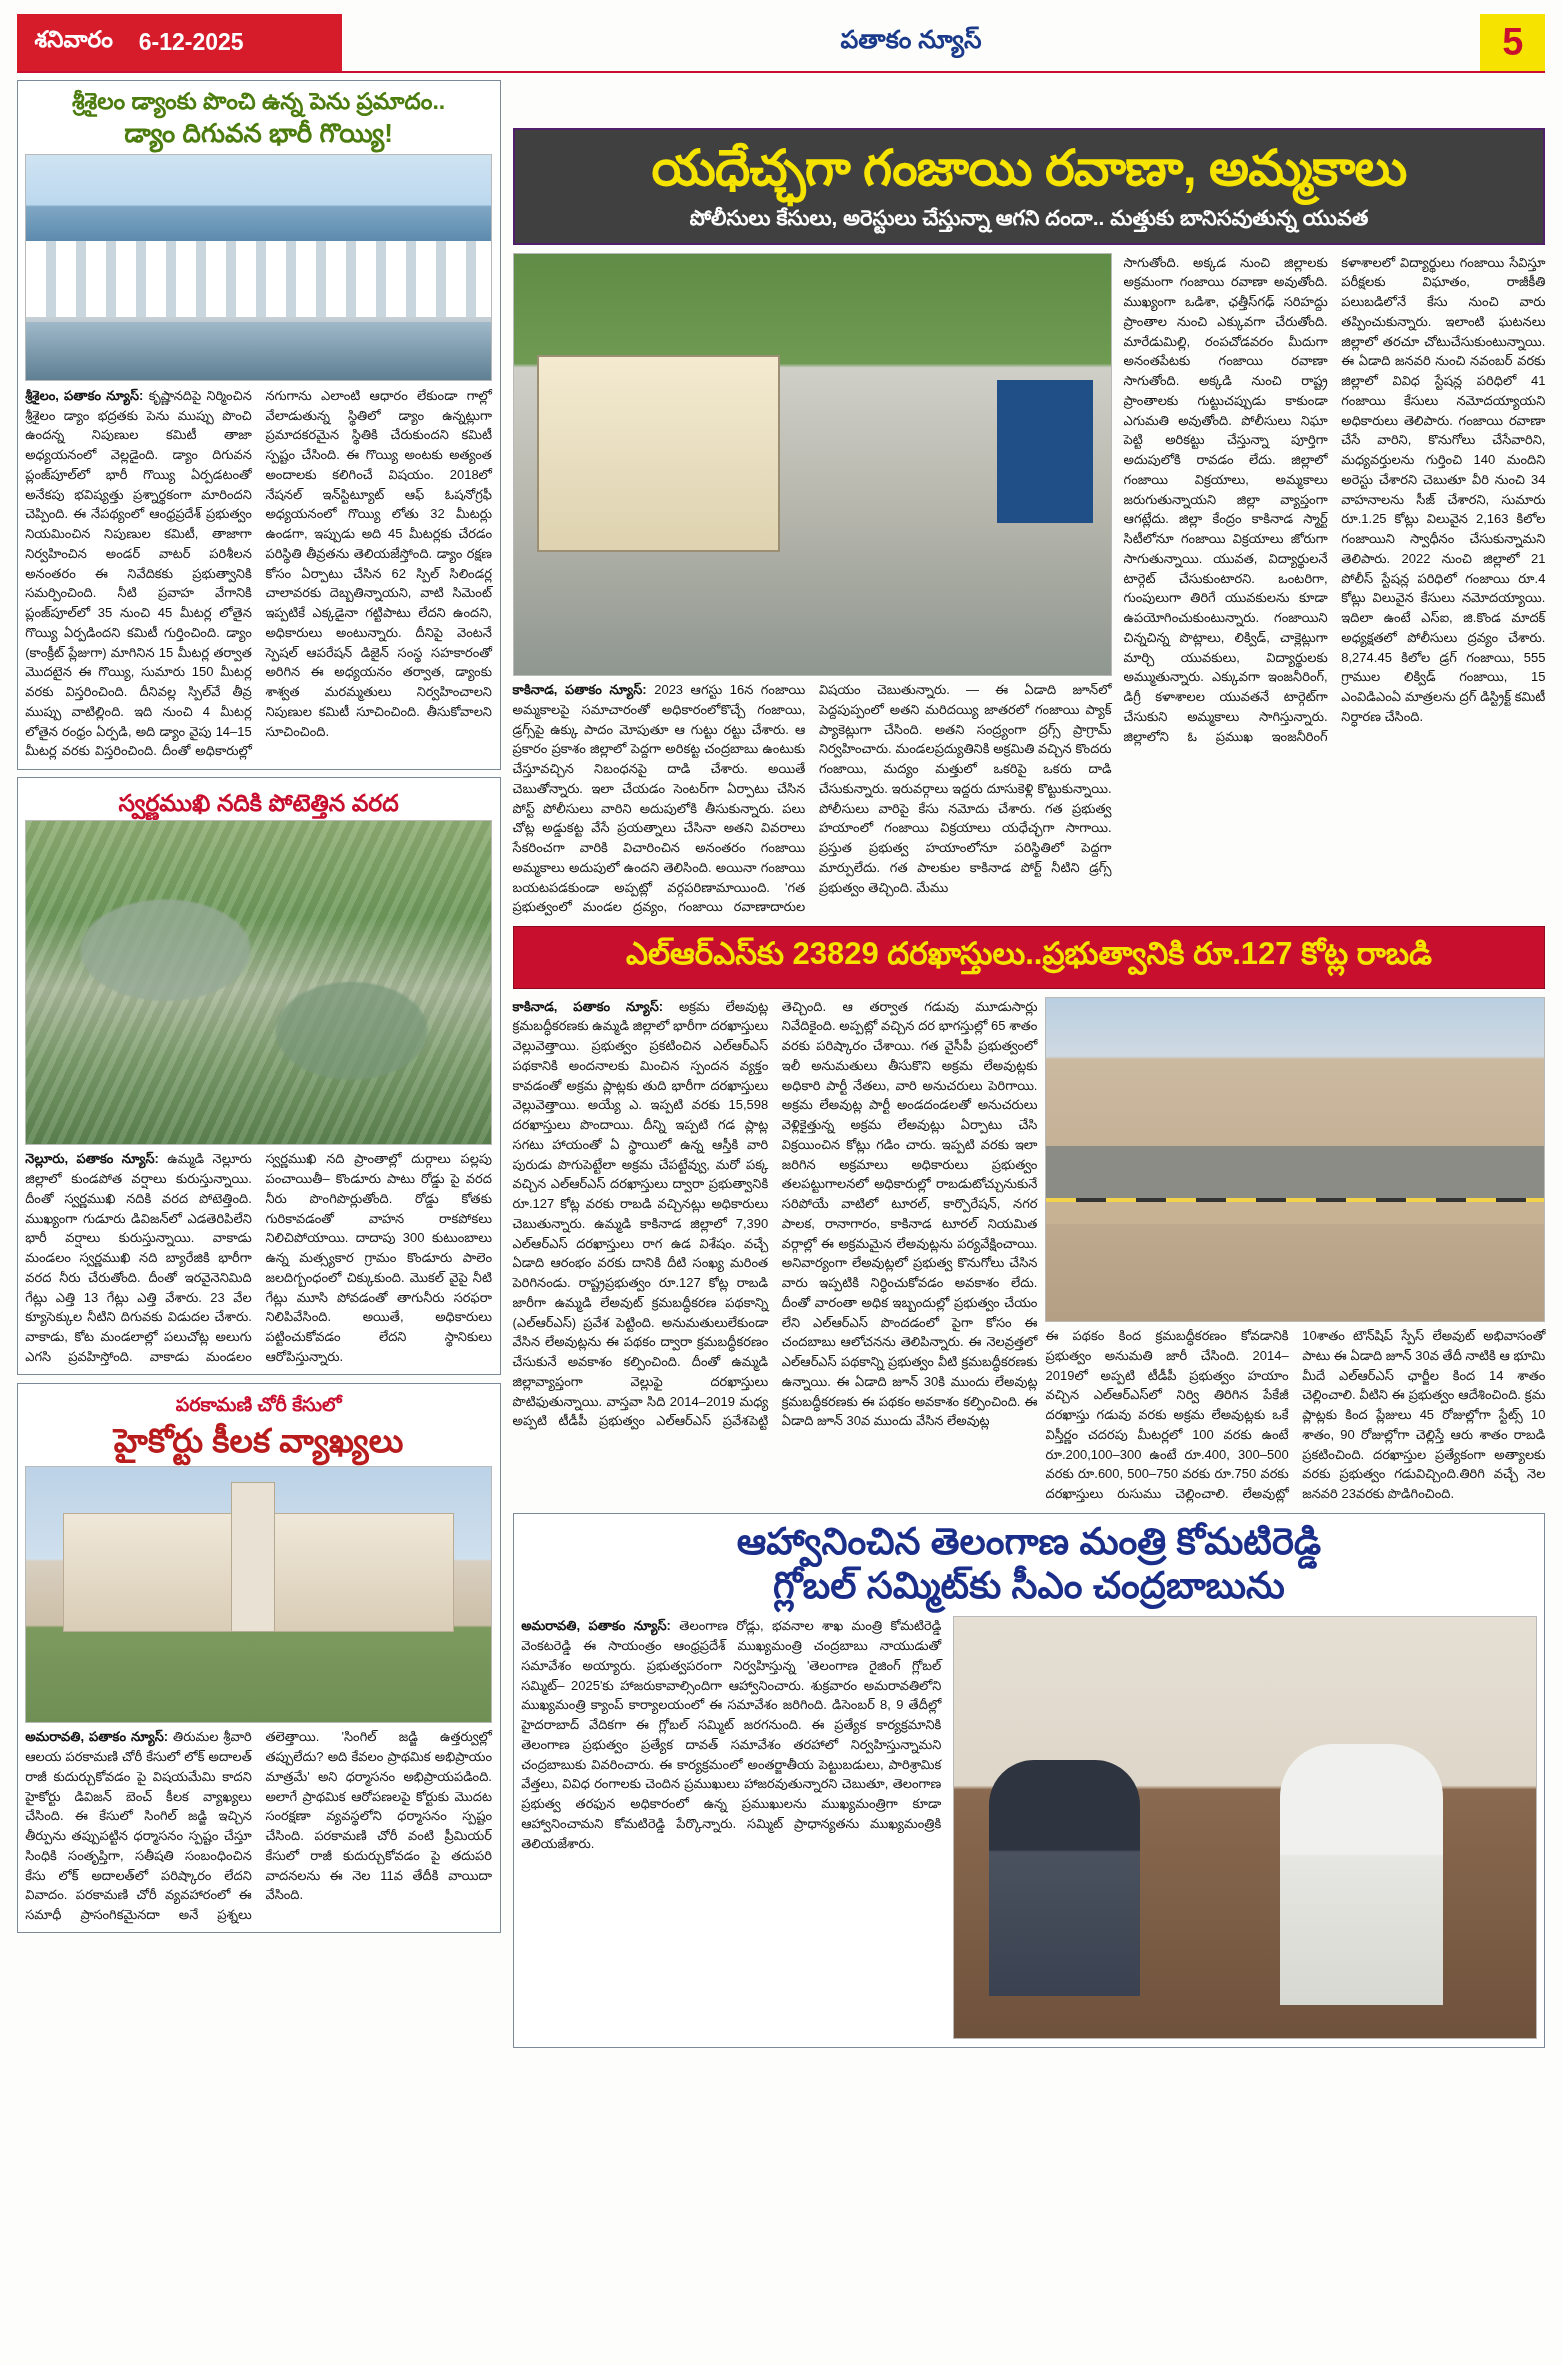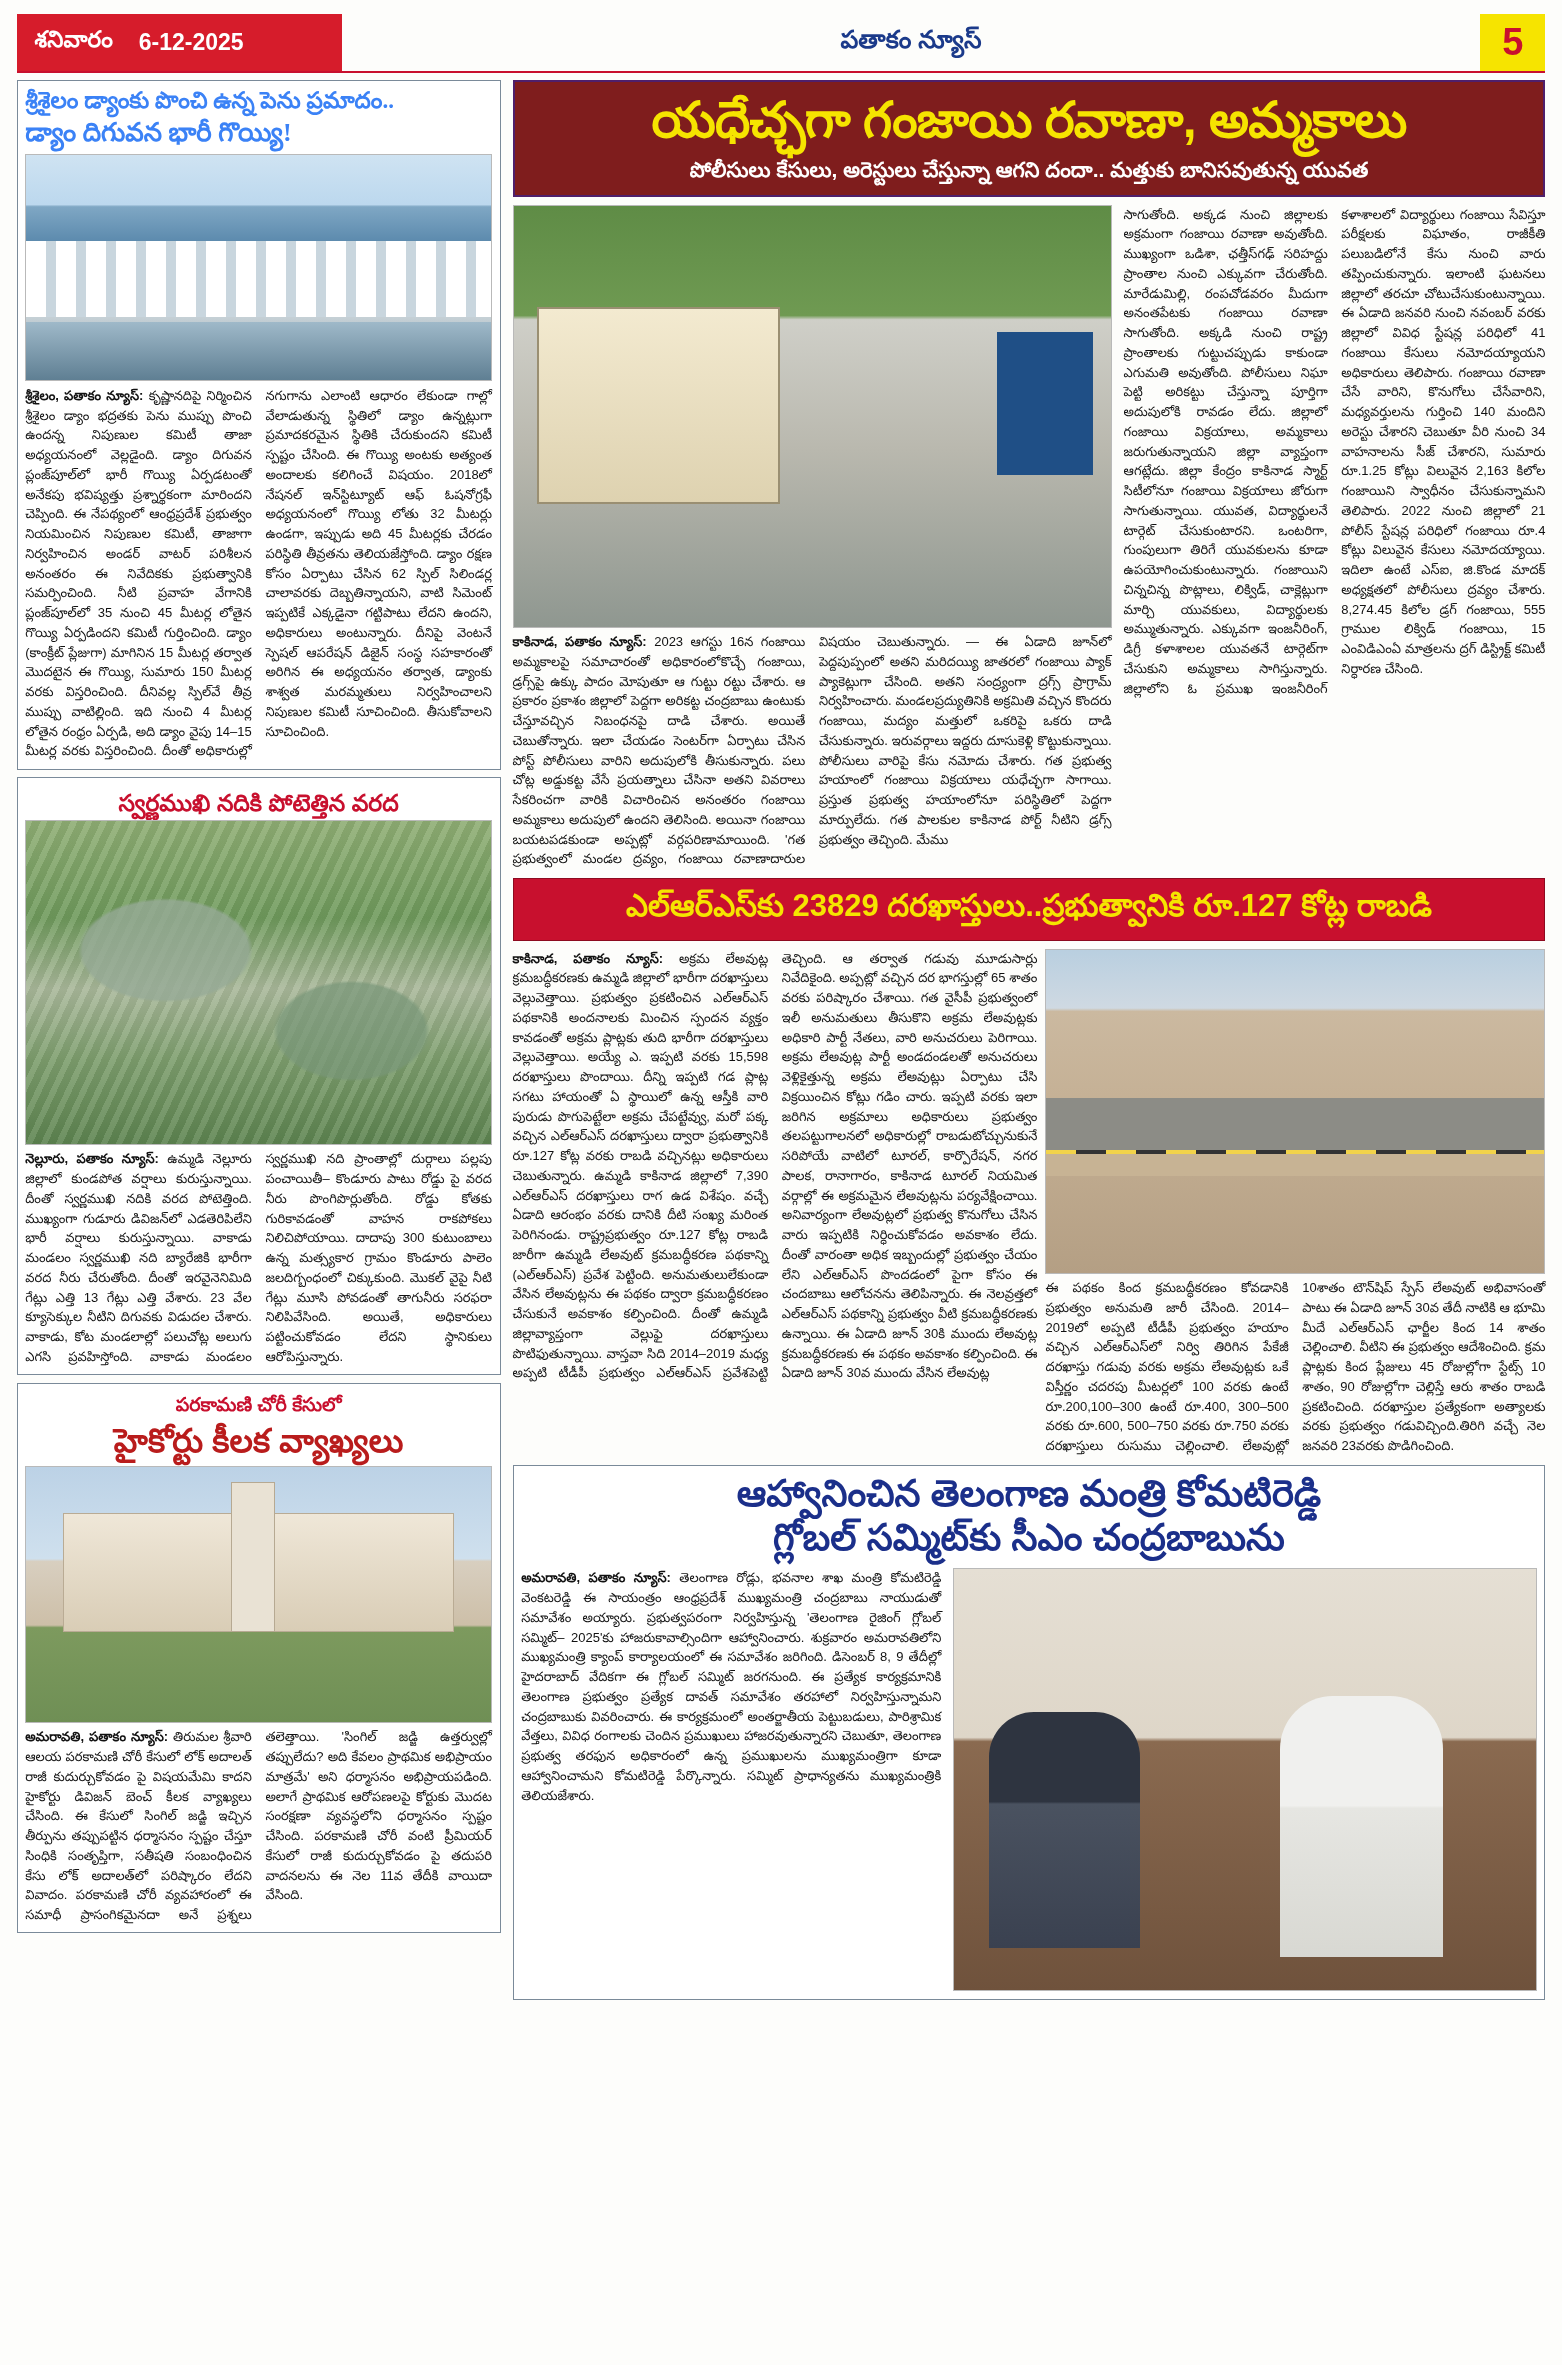--- a/index.html
+++ b/index.html
@@ -69,24 +69,24 @@
   .col-left { display: flex; flex-direction: column; gap: 7.6px; }
   .col-right { display: flex; flex-direction: column; gap: 9px; }
 
   .box {
     border: 1.5px solid #7a8a99;
     background: #fff;
     padding: 6px 7.6px 7.6px 7.6px;
   }
 
   .hl-red {
-    color: #3b82f6;
-    font-weight: bold;
+    color: #4d7c0f;
+    font-weight: bold;
+    text-align: center;
     line-height: 1.25;
-    font-family: Liberation Serif, serif;
   }
 
   .photo {
     width: 100%;
     display: block;
     border: 0.8px solid #b9b9b9;
   }
 
   .ph-dam {
     height: 227px;
@@ -185,24 +185,25 @@
     border-radius: 45px 45px 0 0;
   }
   .ph-meeting::after{
     content:"";
     position:absolute; right:16%; top:30%; width:28%; height:62%;
     background: linear-gradient(180deg,#f0f0ee 0 42%, #e6e6e2 43%, #d8d8d2 100%);
     border-radius: 53px 53px 0 0;
   }
 
   .banner-purple {
-    background: #7f1d1d;
+    background: #404040;
     border: 2.3px solid #4f1f6b;
     padding: 10.6px 12px 12px 12px;
     text-align: center;
+    margin-top: 48px;
   }
   .banner-purple .t1 {
     color: #f6e400;
     font-size: 50px;
     font-weight: bold;
     line-height: 1.1;
     letter-spacing: -0.8px;
   }
   .banner-purple .t2 {
     color: #ffffff;

